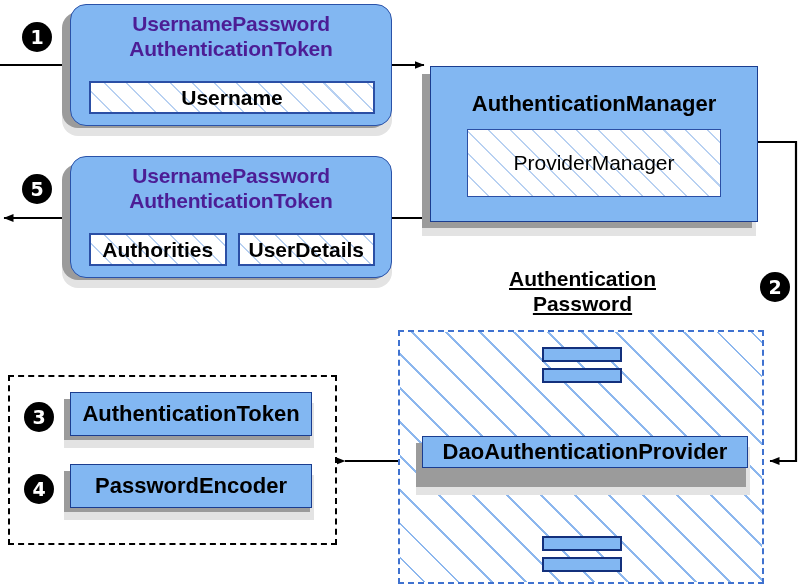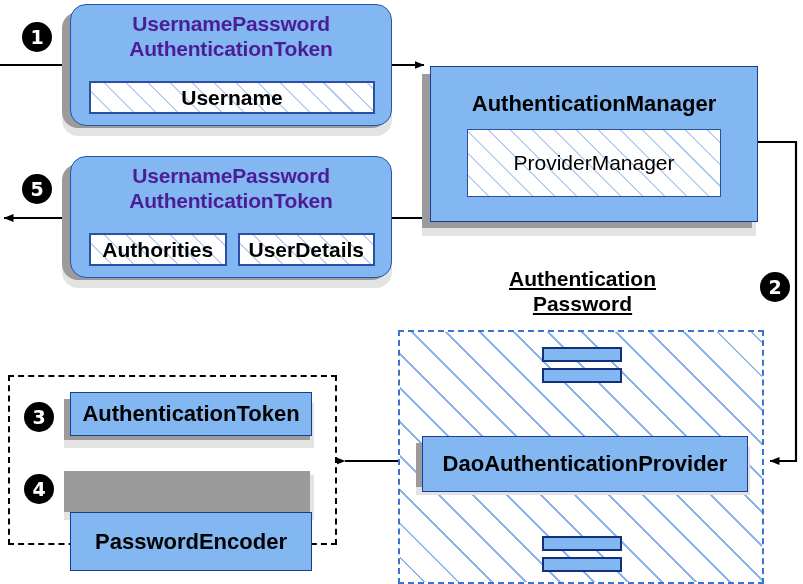--- a/index.html
+++ b/index.html
@@ -152,30 +152,30 @@
   </div>
   <div class="badge" style="left:760px;top:272px;">2</div>
 
   <div class="grp-providers" style="left:398px;top:330px;width:366px;height:254px;"></div>
 
   <div class="bar" style="left:542px;top:347px;width:80px;height:15px;"></div>
   <div class="bar" style="left:542px;top:368px;width:80px;height:15px;"></div>
 
   <div class="shadow2" style="left:416px;top:447px;width:334px;height:48px;"></div>
   <div class="shadow" style="left:416px;top:443px;width:330px;height:44px;"></div>
-  <div class="bean" style="left:422px;top:436px;width:326px;height:56px;text-align:center;">DaoAuthenticationProvider</div>
+  <div class="bean" style="left:422px;top:436px;width:326px;height:32px;text-align:center;">DaoAuthenticationProvider</div>
 
   <div class="bar" style="left:542px;top:536px;width:80px;height:15px;"></div>
   <div class="bar" style="left:542px;top:557px;width:80px;height:15px;"></div>
 
   <div class="grp-beans" style="left:8px;top:375px;width:329px;height:170px;"></div>
 
   <div class="shadow2" style="left:64px;top:403px;width:250px;height:45px;"></div>
   <div class="shadow" style="left:64px;top:399px;width:246px;height:41px;"></div>
   <div class="bean" style="left:70px;top:392px;width:242px;height:44px;">AuthenticationToken</div>
   <div class="badge" style="left:24px;top:402px;">3</div>
 
   <div class="shadow2" style="left:64px;top:475px;width:250px;height:45px;"></div>
   <div class="shadow" style="left:64px;top:471px;width:246px;height:41px;"></div>
-  <div class="bean" style="left:70px;top:464px;width:242px;height:59px;margin-top:48px;">PasswordEncoder</div>
+  <div class="bean" style="left:70px;top:464px;width:242px;height:44px;">PasswordEncoder</div>
   <div class="badge" style="left:24px;top:474px;">4</div>
 
 </div>
 
 </body></html>

